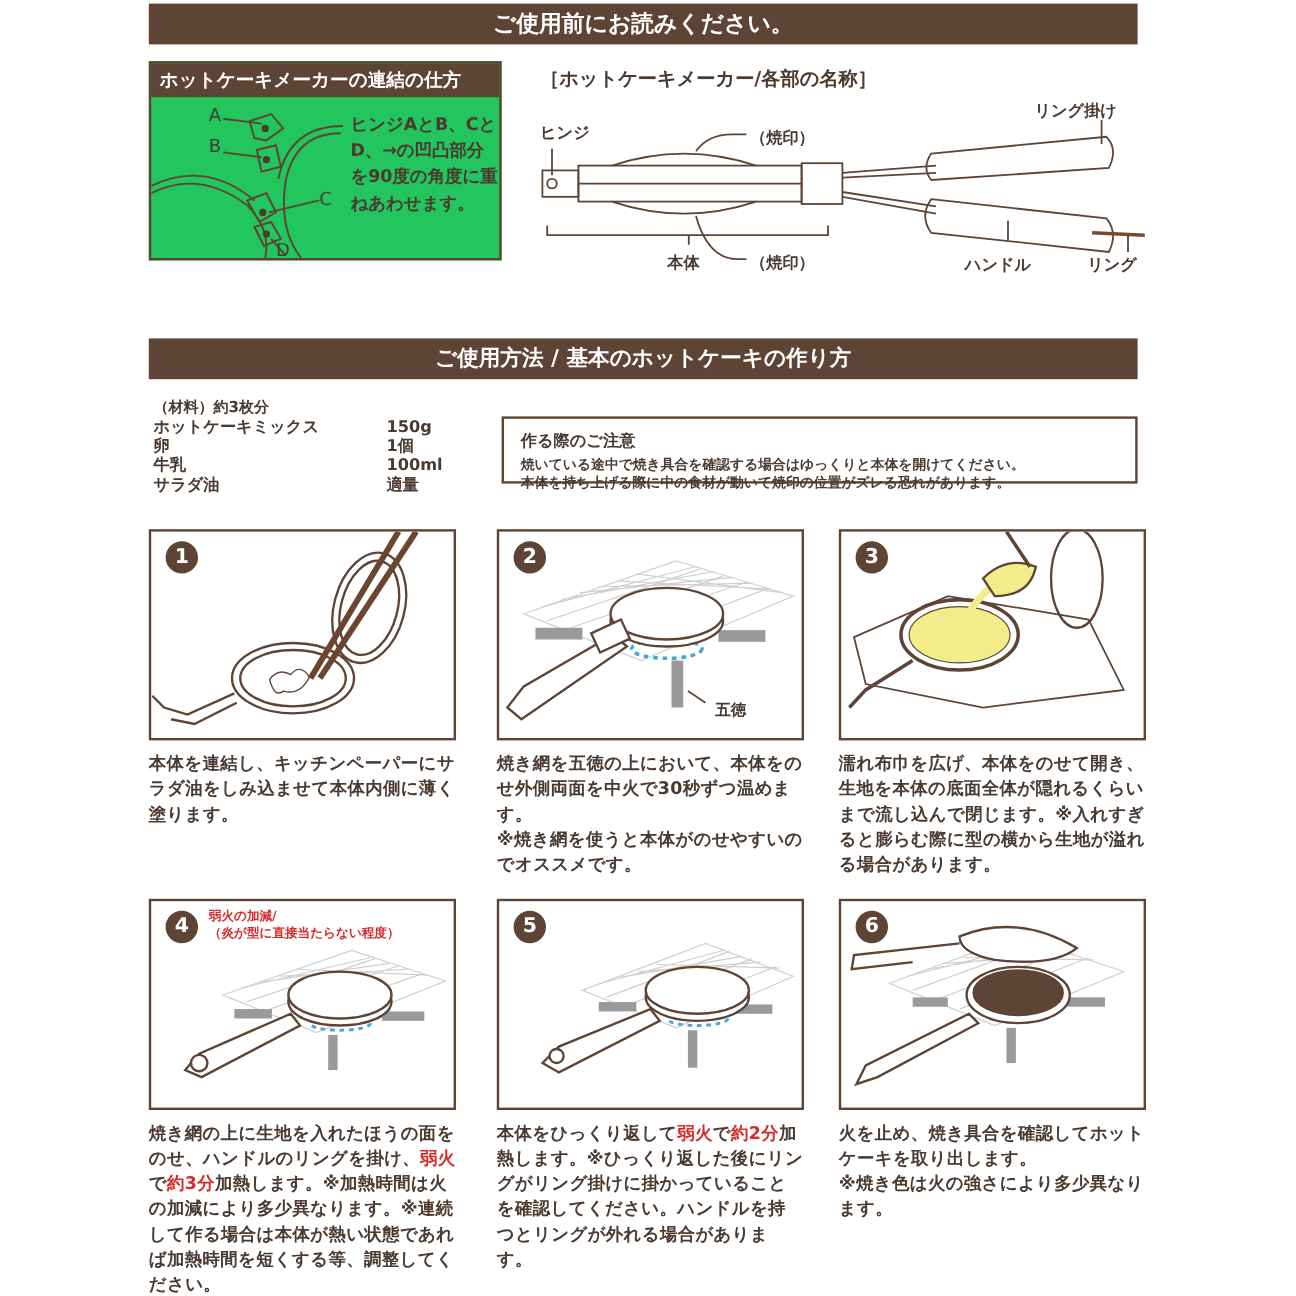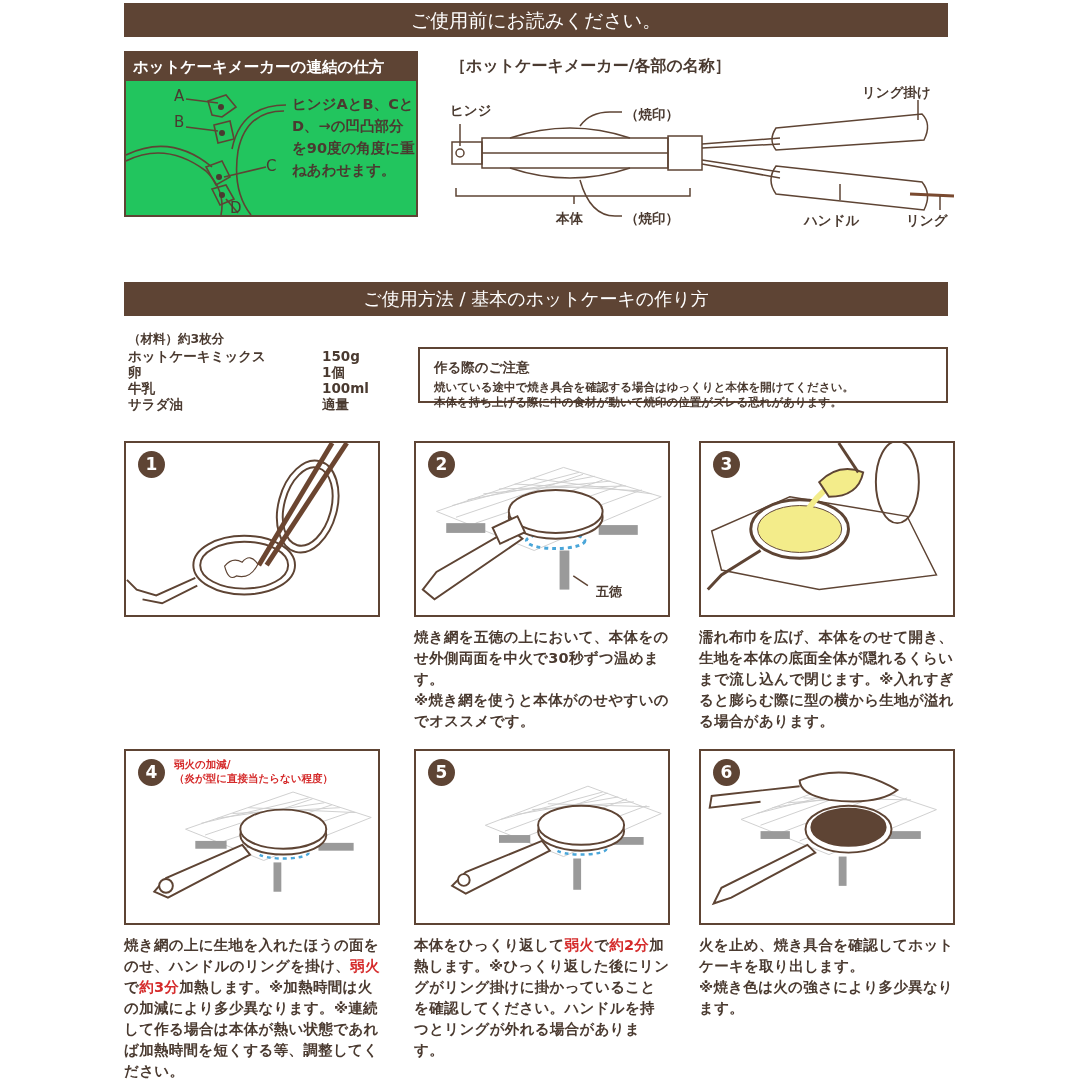--- a/index.html
+++ b/index.html
@@ -1,21 +1,21 @@
 <!DOCTYPE html>
 <html><head>
 <meta charset="utf-8">
 <style>
   * { box-sizing: border-box; margin: 0; padding: 0; }
   html, body { width: 1080px; height: 1080px; background: #ffffff; overflow: hidden; }
   body { position: relative; font-family: "DejaVu Sans", sans-serif; color: #4a3a30; }
 
   .bar {
     position: absolute; left: 124px; width: 824px; background: #5e4434;
-    color: #ffffff; text-align: center; font-weight: normal;
+    color: #ffffff; text-align: center; font-weight: bold;
   }
   #bar-top { top: 3px; height: 34px; font-size: 19px; line-height: 34px; }
   #bar-mid { top: 282px; height: 34px; font-size: 18px; line-height: 34px; }
 
   
   #conn-box {
     position: absolute; left: 124px; top: 51px; width: 294px; height: 166px;
     border: 2px solid #5e4434; background: #22c55e;
   }
   #conn-title {
@@ -175,20 +175,21 @@
         <ellipse cx="120" cy="125" rx="45" ry="24"></ellipse>
         <path d="M70 138 L30 156 L10 150 L0 140"></path>
         <path d="M72 146 L36 164 L16 160"></path>
         <path d="M100 126 Q108 116 118 122 Q126 112 134 124 Q126 140 112 136 Q104 142 100 126 Z" stroke-width="1.2"></path>
       </g>
       <line x1="135" y1="125" x2="210" y2="0" stroke="#6b4530" stroke-width="5"></line>
       <line x1="143" y1="125" x2="225" y2="0" stroke="#6b4530" stroke-width="5"></line>
     </svg>
     <div class="badge">1</div>
   </div>
+  <div class="step-text">本体を連結し、キッチンペーパーにサラダ油をしみ込ませて本体内側に薄く塗ります。</div>
 </div>
 
 <div class="step" style="left:414px;top:441px;">
   <div class="step-box" style="height:176px;">
     <svg class="step-svg" viewBox="0 0 256 176">
       <g stroke="#cfcfcf" stroke-width="1" fill="none">
         <path d="M20 70 L150 25 L250 55 L120 110 Z"></path>
         <path d="M36 64 L166 30 M52 58 L182 34 M68 52 L198 39 M84 47 L214 44 M100 42 L230 49 M116 36 L240 52"></path>
         <path d="M40 76 L170 32 M60 82 L190 38 M80 88 L210 43 M100 96 L230 48"></path>
       </g>

